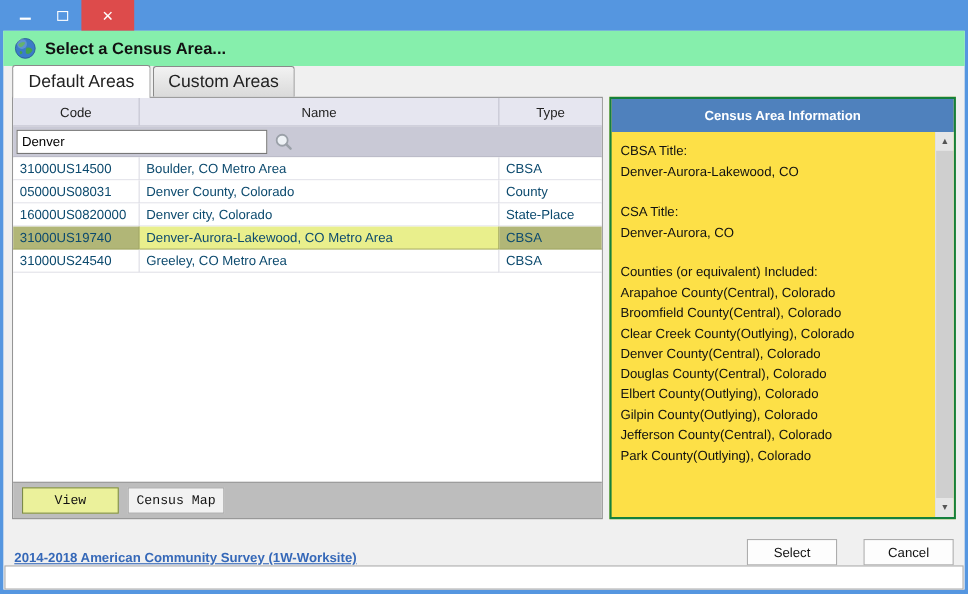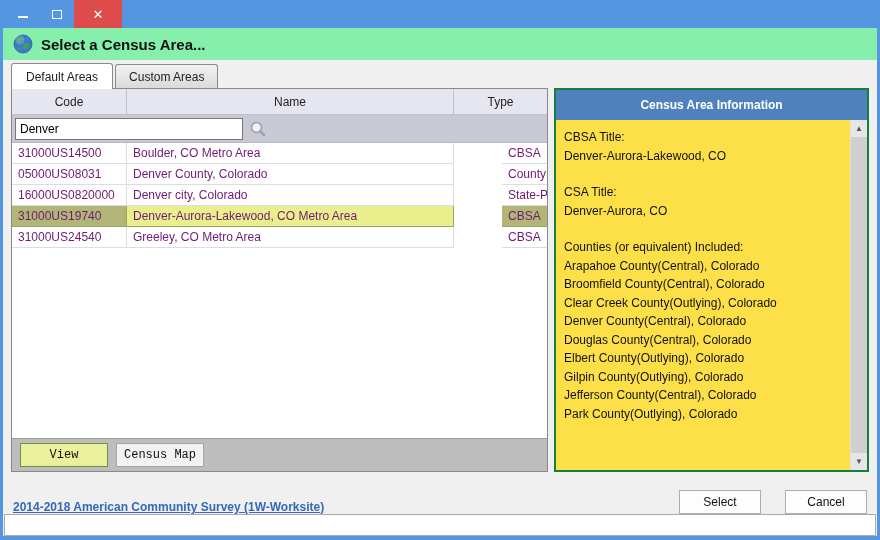--- a/index.html
+++ b/index.html
@@ -32,21 +32,21 @@
   
   .dlg-header {
     height:32px; flex:0 0 32px; display:flex; align-items:center;
     padding-left:10px; gap:8px; background:#86efac;
   }
   .dlg-title { font-size:15px; font-weight:bold; color:#111; }
 
   
   .tabs { height:28px; flex:0 0 28px; display:flex; align-items:flex-end; padding-left:8px; }
   .tab {
-    font-size:12px; padding:5px 13px 4px; border:1px solid #8a8a8a; border-bottom:none;
+    font-size:16px; padding:5px 13px 4px; border:1px solid #8a8a8a; border-bottom:none;
     border-radius:3px 3px 0 0; margin-right:2px; position:relative;
     background:linear-gradient(#f2f2f2,#dadada); color:#222; cursor:default;
   }
   .tab.active {
     background:#fff; z-index:3; padding:6px 14px 5px; margin-bottom:-1px;
   }
 
   
   .panels { flex:0 0 384px; display:flex; padding:0 8px; gap:6px; }
 
@@ -68,25 +68,25 @@
     flex:0 0 28px; background:#c9c9d6; display:flex; align-items:center;
     padding:2px 3px; gap:6px; border-bottom:1px solid #b9b9c6;
   }
   .search-row input {
     width:228px; height:22px; border:1px solid #777; font-size:12px;
     padding:0 4px; font-family:"Liberation Sans", sans-serif; background:#fff;
   }
 
   .trow { display:grid; grid-template-columns:115px 1fr 93px; flex:0 0 21px; background:#fff; cursor:default; }
   .trow .cell {
-    font-size:12px; color:#701a75; display:flex; align-items:center;
+    font-size:12px; color:#0c4a6e; display:flex; align-items:center;
     padding-left:6px; border-right:1px solid #dcdce4; border-bottom:1px solid #dcdce4;
     white-space:nowrap; overflow:hidden;
   }
-  .trow .cell:last-child { border-right:none;margin-left:48px; }
+  .trow .cell:last-child { border-right:none; }
   .trow.selected .cell { background:#b1b677; border-color:#9ea45f; }
   .trow.selected .cell.name { background:#e9ef8c; }
 
   .table-filler { flex:1; background:#fff; }
 
   .left-actions {
     flex:0 0 33px; background:#bdbdbd; border-top:1px solid #9a9a9a;
     display:flex; align-items:center; gap:8px; padding:0 8px;font-family:Liberation Mono, monospace;
   }
   .btn { font-size:12px; height:24px; border:1px solid #a5a5a5; background:#f2f2f2; color:#111;

